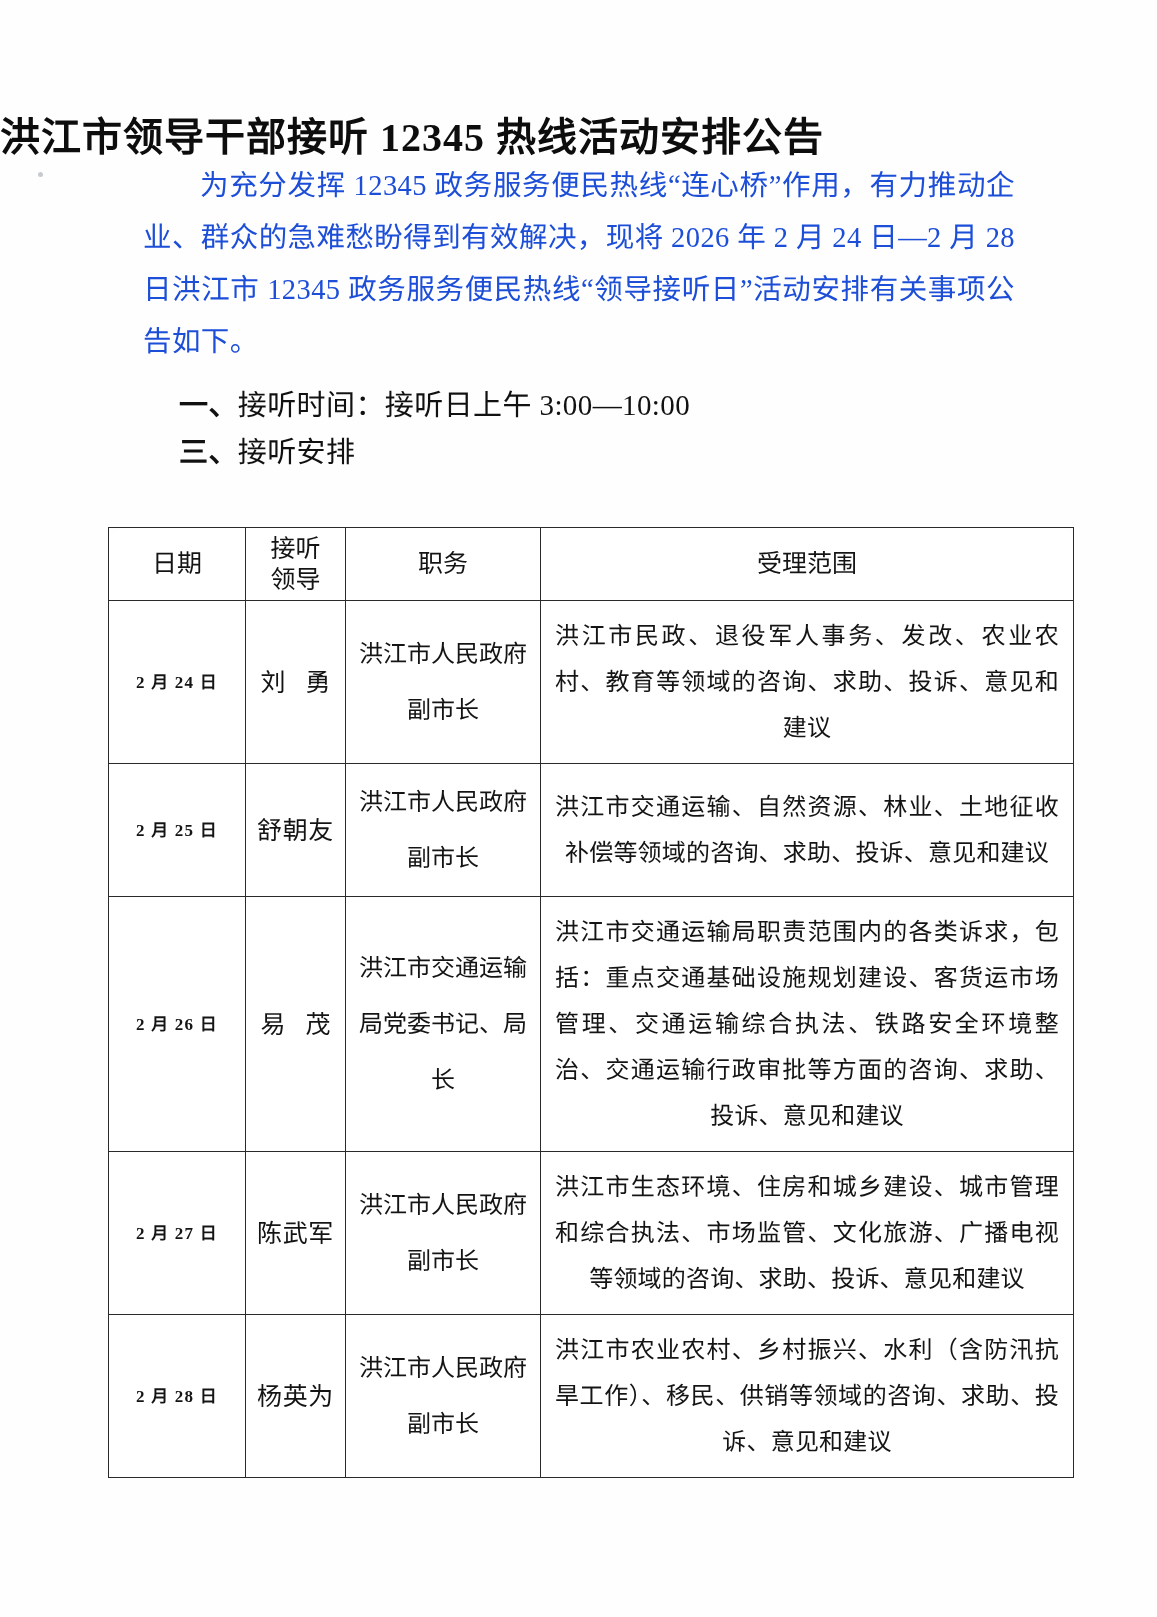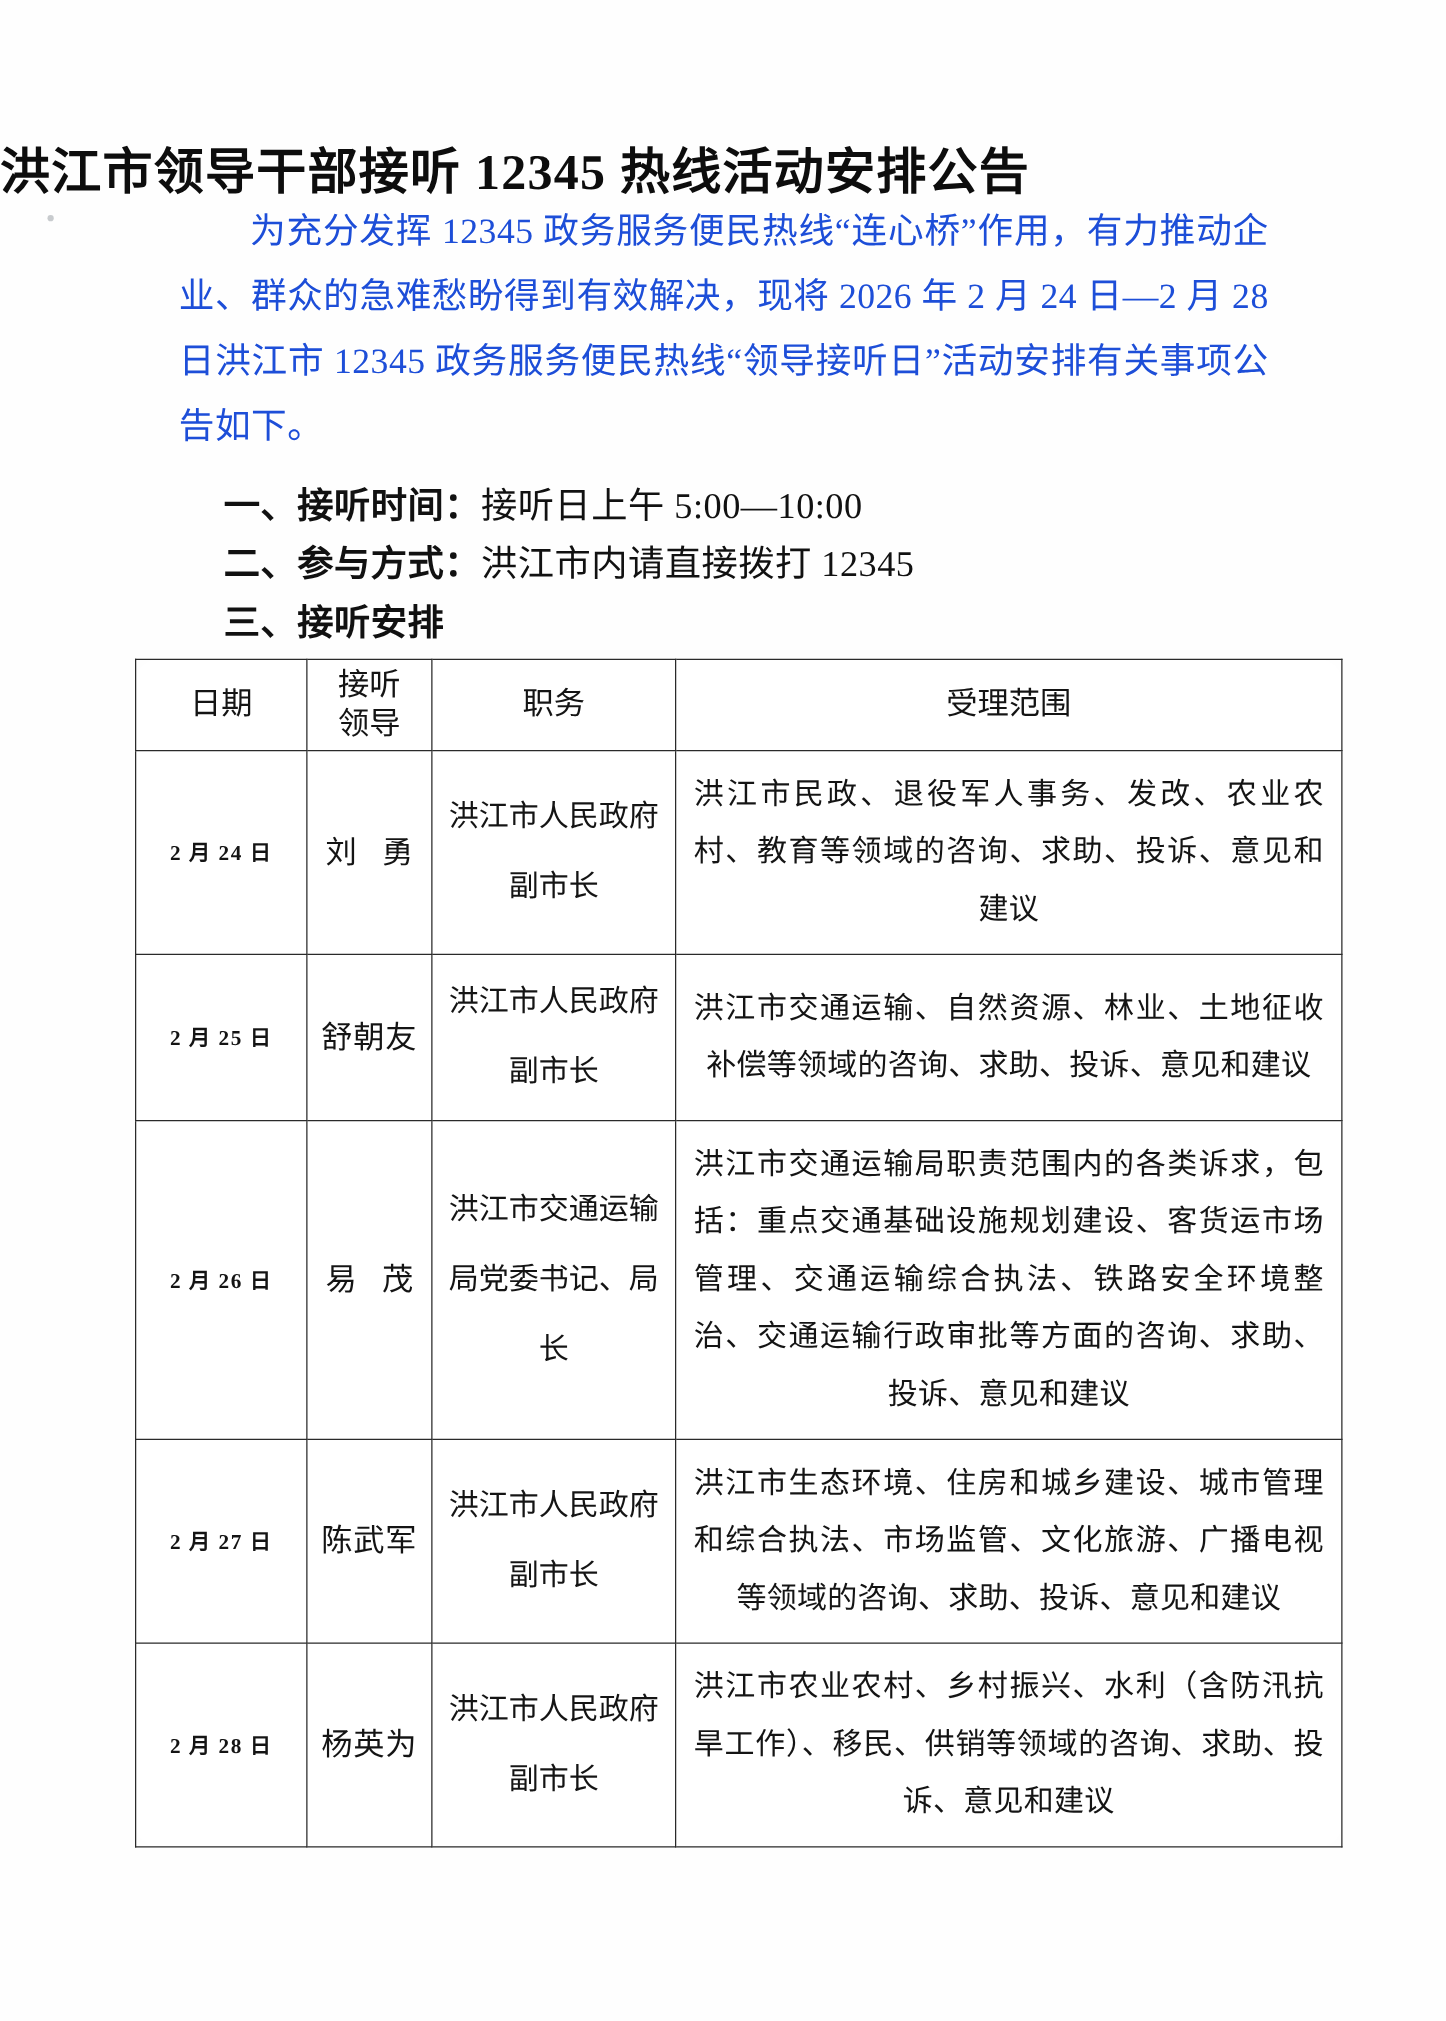--- a/index.html
+++ b/index.html
@@ -76,21 +76,21 @@
     line-height: 47px;
     padding-left: 36px;
     color: #111;
     letter-spacing: .4px;
     white-space: nowrap;
   }
   .item .num {
     font-weight: 700;
   }
   .item .lbl {
-    font-weight: 700;
+    font-weight: 400;
   }
 
   
   .sched-table {
     position: absolute;
     left: 108px;
     top: 527px;
     width: 965px;
     border-collapse: collapse;
     table-layout: fixed;
@@ -167,24 +167,21 @@
   <div class="speck"></div>
 
   <h1 class="doc-title">洪江市领导干部接听 12345 热线活动安排公告</h1>
 
   <div class="body-wrap">
 
     <p class="para">为充分发挥 12345 政务服务便民热线“连心桥”作用，有力推动企业、群众的急难愁盼得到有效解决，现将 2026 年 2 月 24 日—2 月 28 日洪江市 12345 政务服务便民热线“领导接听日”活动安排有关事项公告如下。</p>
 
     <ul class="item-list">
       <li class="item">
-        <span class="num">一、</span><span class="lbl">接听时间：</span><span class="val">接听日上午 5:00—10:00</span>
-      </li>
-      <li class="item">
-        <span class="num">二、</span><span class="lbl">参与方式：</span><span class="val">洪江市内请直接拨打 12345</span>
+        <span class="num">一、</span><span class="lbl">接听时间：</span><span class="val">接听日上午 3:00—10:00</span>
       </li>
       <li class="item">
         <span class="num">三、</span><span class="lbl">接听安排</span>
       </li>
     </ul>
 
   </div>
 
   <table class="sched-table">
     <colgroup>

